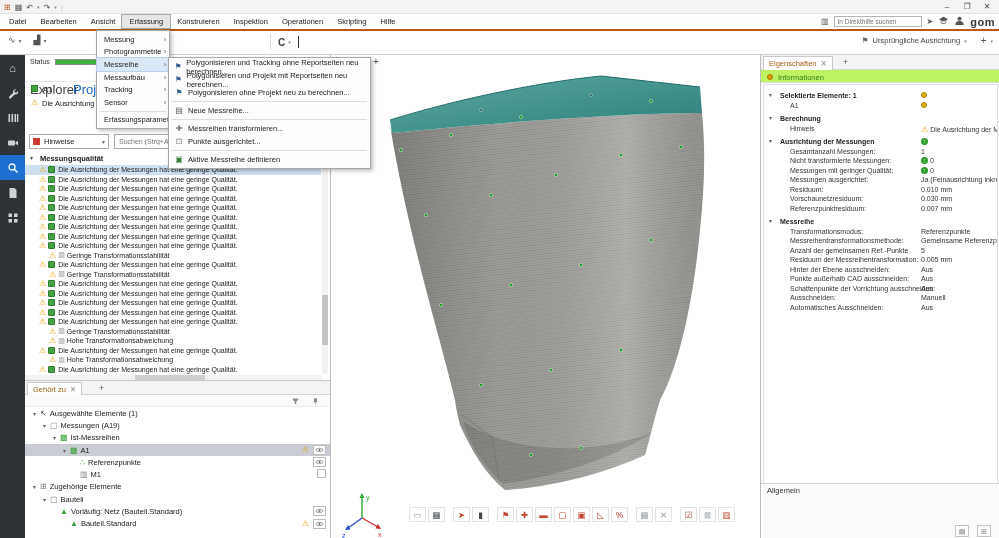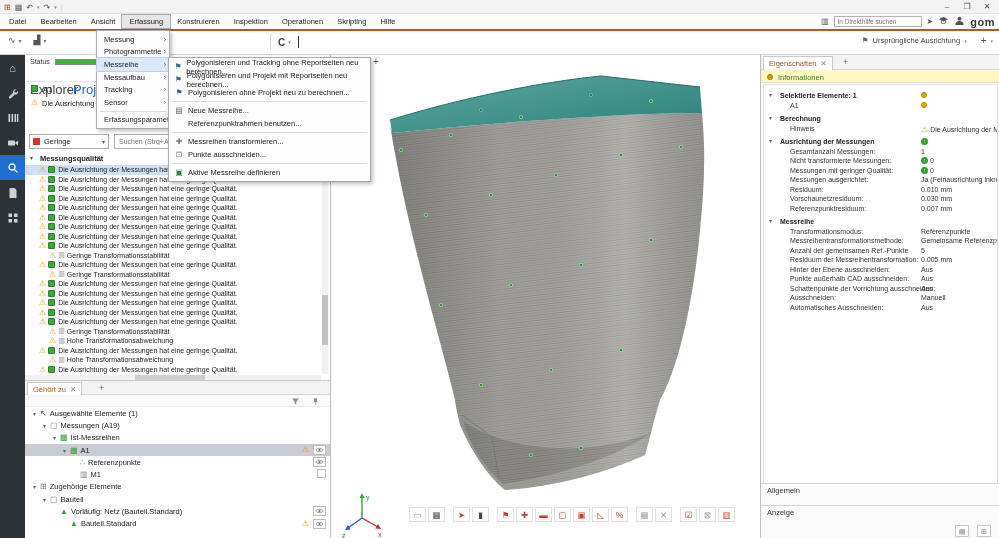--- a/index.html
+++ b/index.html
@@ -101,21 +101,21 @@
   .vpbtn.r { color:#c0452f; }
   .vpbtn.g { color:#9aa0a6; }
   .vpbtn.d { color:#43484e; }
 
   
   .right-panel { position:absolute; left:760px; top:55px; width:239px; height:483px; background:#fbfbfb; border-left:1px solid #bdbdbd; }
   .rp-tabs { position:absolute; left:0; top:0; width:100%; height:15px; background:#f3f3f3; border-bottom:1px solid #d5d5d5; }
   .rp-tab { position:absolute; left:2px; top:1px; height:14px; background:#fff; border:1px solid #c8c8c8; border-bottom:none; padding:2px 5px; color:#a2601a; font-size:7.5px; }
   .rp-tab .x { color:#888; margin-left:4px; }
   .rp-plus { position:absolute; left:82px; top:2px; font-size:9px; color:#666; }
-  .rp-info { position:absolute; left:0; top:15px; width:100%; height:13px; border-bottom:1px solid #ddd; background:#fef9c3; }
+  .rp-info { position:absolute; left:0; top:15px; width:100%; height:13px; border-bottom:1px solid #ddd; background:#bef264; }
   .rp-info .dot { position:absolute; left:6px; top:3.5px; width:6px; height:6px; border-radius:50%; background:#e0a000; border:1px solid #a87800; }
   .rp-info .txt { position:absolute; left:17px; top:2.5px; color:#3e7d1e; font-size:7.5px; }
   .rp-content { position:absolute; left:2px; top:29px; width:235px; height:406px; background:#fff; border:1px solid #e0e0e0; padding-top:6px; overflow:hidden; }
   .sec { margin-bottom:4px; }
   .sec-h { height:9.5px; position:relative; font-size:7px; }
   .sec-h .m { position:absolute; left:5px; top:0; color:#666; font-size:6px; }
   .sec-h .t { position:absolute; left:16px; top:0.5px; font-weight:bold; color:#222; }
   .prow { height:9.5px; position:relative; font-size:7px; }
   .prow .l { position:absolute; left:26px; top:1px; color:#333; white-space:nowrap; }
   .pval { position:absolute; left:157px; top:1px; color:#333; white-space:nowrap; display:flex; align-items:center; gap:2px; }
@@ -271,21 +271,21 @@
       <span class="series-ic" style="position:absolute;left:6px;top:2.5px;"></span>
       <span style="position:absolute;left:18px;top:2.5px;">A1</span>
     </div>
     <div class="banner-row">
       <span class="warn-glyph" style="position:absolute;left:6px;top:2px;">⚠</span>
       <span style="position:absolute;left:17px;top:3px;">Die Ausrichtung d</span>
     </div>
     <div class="filter-row">
       <div class="filter-dd">
         <span class="redsq"></span>
-        <span>Geringe</span>
+        <span>Hinweise</span>
         <span class="caret">▾</span>
       </div>
       <input class="filter-search" placeholder="Suchen (Strg+Alt+F)" style="">
     </div>
     <div class="group-row">
       <span style="position:absolute;left:5px;color:#555;font-size:6px;">▾</span>
       <b style="position:absolute;left:15px;text-align:center;">Messungsqualität</b>
     </div>
     <div class="wlist" id="wlist">
         <div class="wrow sel">
@@ -744,23 +744,20 @@
             <span class="l">Automatisches Ausschneiden:</span>
             <span class="pval">
               <span>Aus</span>
             </span>
           </div>
         </div>
       </div>
     <div class="rp-bottom" style="top:428px;">
         <span>Allgemein</span>
       </div>
-    <div class="rp-bottom" style="top:450px;">
-        <span>Anzeige</span>
-      </div>
     <div class="rp-icons">
       <div>▤</div>
       <div>⊞</div>
     </div>
   </div>
 
   <div class="dropdown" id="dropdown">
       <div class="dd-item">Messung<span class="sub">›</span></div>
       <div class="dd-item">Photogrammetrie<span class="sub">›</span></div>
       <div class="dd-item active">Messreihe<span class="sub">›</span></div>
@@ -782,32 +779,28 @@
       </div>
       <div class="sm-item">
         <span class="ic" style="color: rgb(54, 95, 145);">⚑</span>
         <span>Polygonisieren ohne Projekt neu zu berechnen...</span>
       </div>
       <div class="sm-sep"></div>
       <div class="sm-item">
         <span class="ic" style="color: rgb(85, 85, 85);">▤</span>
         <span>Neue Messreihe...</span>
       </div>
-      <div class="sm-item">
-        <span class="ic" style="color: rgb(119, 119, 119);"></span>
-        <span>Referenzpunktrahmen benutzen...</span>
-      </div>
       <div class="sm-sep"></div>
       <div class="sm-item">
         <span class="ic" style="color: rgb(119, 119, 119);">✚</span>
         <span>Messreihen transformieren...</span>
       </div>
       <div class="sm-item">
         <span class="ic" style="color: rgb(119, 119, 119);">⊡</span>
-        <span>Punkte ausschneiden...</span>
+        <span>Punkte ausgerichtet...</span>
       </div>
       <div class="sm-sep"></div>
       <div class="sm-item">
         <span class="ic" style="color: rgb(58, 125, 58);">▣</span>
         <span>Aktive Messreihe definieren</span>
       </div>
     </div>
 
 </div>
 

